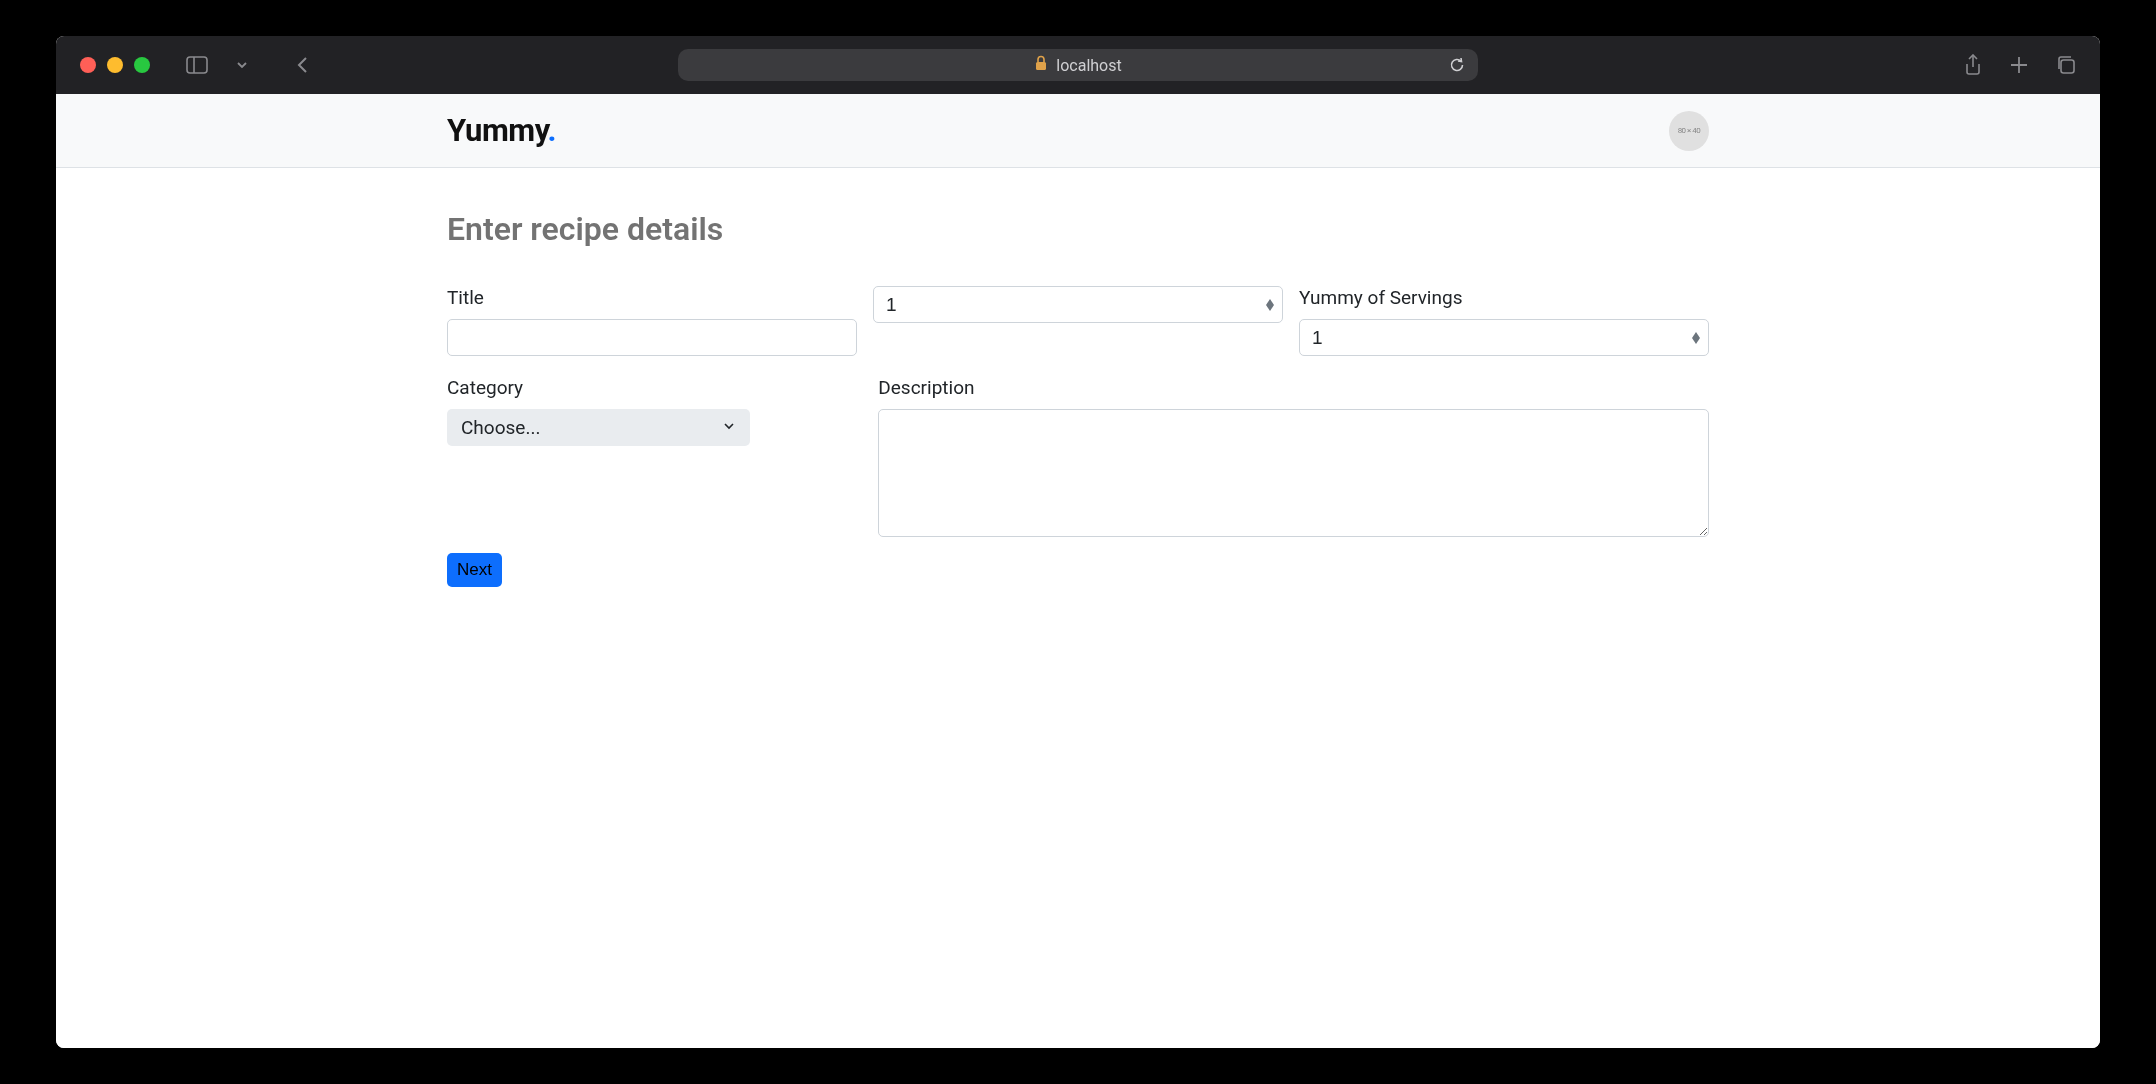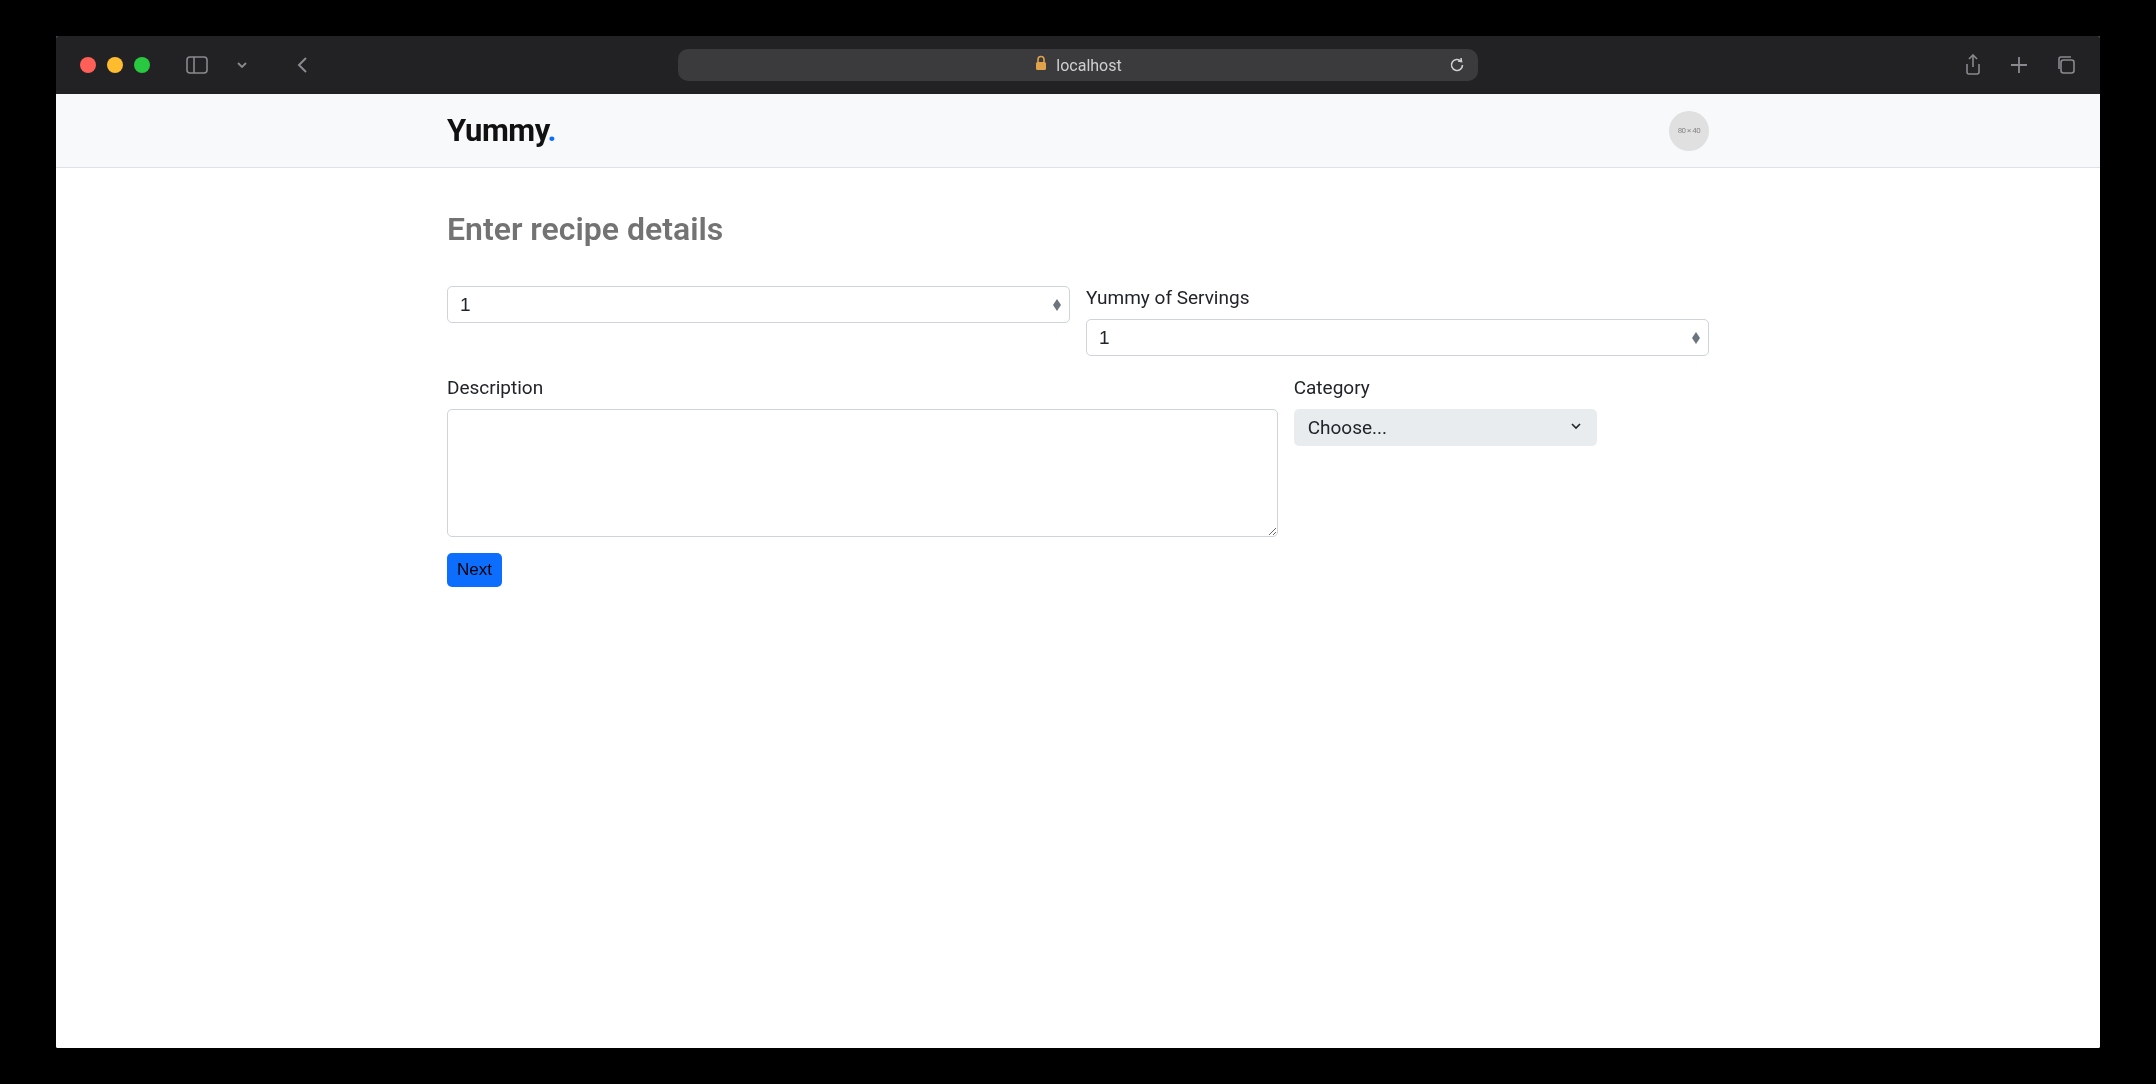--- a/index.html
+++ b/index.html
@@ -14,21 +14,21 @@
       height: 1084px;
       overflow: hidden;
     }
     .window {
       position: absolute;
       top: 36px;
       left: 56px;
       right: 56px;
       bottom: 36px;
       background: #fff;
-      border-radius: 2px;
+      border-radius: 8px;
       overflow: hidden;
       display: flex;
       flex-direction: column;
     }
     .titlebar {
       height: 58px;
       background: #222225;
       display: flex;
       align-items: center;
       padding: 0 24px;
@@ -322,20 +322,24 @@
           <span>80 × 40</span>
         </div>
       </div>
     </div>
 
     <div class="container">
       <h1 class="page-title">Enter recipe details</h1>
 
       <div class="form-row">
         <div class="form-group">
+          <label class="form-label">Title</label>
+          <input type="text" class="form-control" value="" style="">
+        </div>
+        <div class="form-group">
           <div class="number-wrap">
             <input type="text" class="form-control" value="1" style="">
             <span class="spinner">
               <svg width="10" height="6" viewBox="0 0 10 6" fill="currentColor">
                   <polygon points="5,0 9,6 1,6"></polygon>
                 </svg>
               <svg width="10" height="6" viewBox="0 0 10 6" fill="currentColor">
                   <polygon points="1,0 9,0 5,6"></polygon>
                 </svg>
             </span>
@@ -351,34 +355,34 @@
                 </svg>
               <svg width="10" height="6" viewBox="0 0 10 6" fill="currentColor">
                   <polygon points="1,0 9,0 5,6"></polygon>
                 </svg>
             </span>
           </div>
         </div>
       </div>
 
       <div class="row2">
-        <div class="form-group col-desc">
-          <label class="form-label">Description</label>
-          <textarea class="textarea-control" style=""></textarea>
-        </div>
         <div class="form-group col-cat">
           <label class="form-label">Category</label>
           <div class="select-wrap">
             <span class="select-text">Choose...</span>
             <span class="chev">
               <svg width="14" height="14" viewBox="0 0 14 14" fill="none" stroke="currentColor" stroke-width="1.6">
                   <polyline points="3,5 7,9 11,5"></polyline>
                 </svg>
             </span>
           </div>
         </div>
+        <div class="form-group col-desc">
+          <label class="form-label">Description</label>
+          <textarea class="textarea-control" style=""></textarea>
+        </div>
       </div>
 
       <button class="btn-next">Next</button>
     </div>
   </div>
 
 </div>
 
 </body></html>

